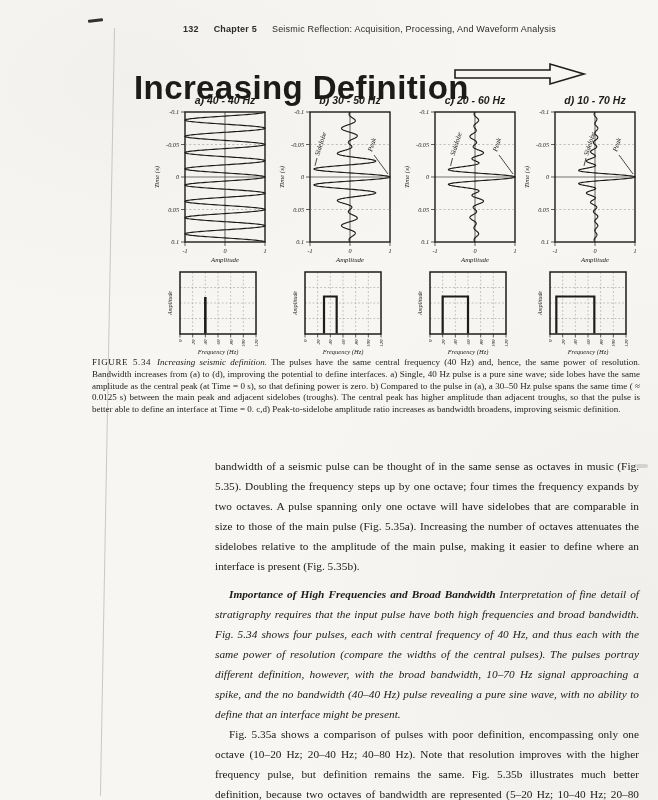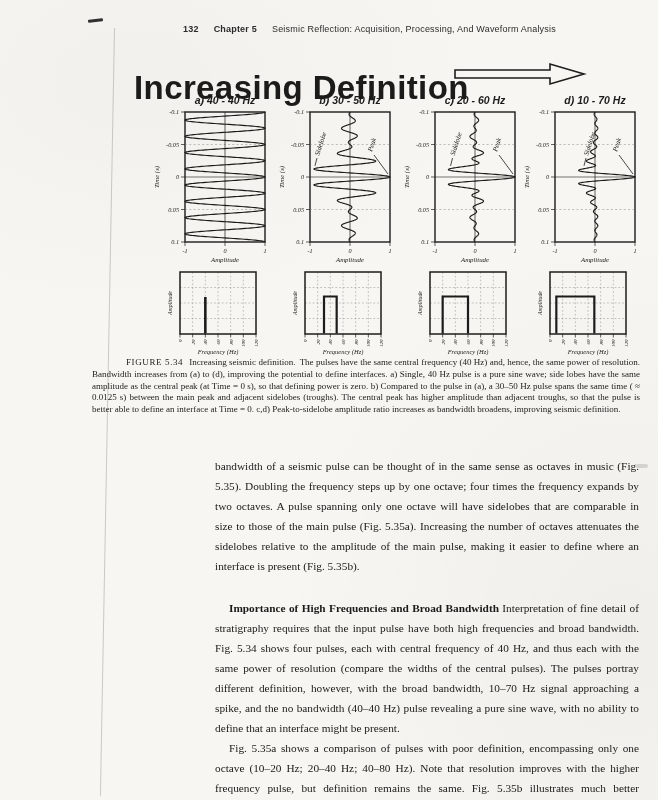--- a/index.html
+++ b/index.html
@@ -20,27 +20,27 @@
   .header { position:absolute; left:183px; top:24px; white-space:nowrap;
     font-family:"Liberation Sans", sans-serif; font-size:9px; color:#2b2b29; letter-spacing:0.2px; }
   .header .hb { font-weight:bold; margin-right:15px; }
   .banner-text { position:absolute; left:134px; top:69px;
     font-family:"Liberation Sans", sans-serif; font-weight:bold;
     font-size:33px; color:#1b1b19; letter-spacing:0.4px; }
   .banner-arrow { position:absolute; left:453px; top:61px; }
   #figure-area { position:absolute; left:0; top:92px; width:528px; height:266px; }
   .caption { position:absolute; left:92px; top:357px; width:548px;
     font-size:9px; line-height:11.8px; text-align:justify; color:#232321; }
-  .cap-label { letter-spacing:0.6px; margin-right:6px;margin-left:34px; }
-  .cap-title { margin-right:4px; }
+  .cap-label { letter-spacing:0.6px; margin-right:6px; }
+  .cap-title { font-style:italic; margin-right:4px; }
   .bodytext { position:absolute; left:215px; top:456px; width:424px;
     font-size:11.3px; line-height:20px; text-align:justify; color:#1a1a18; }
   .bodytext p { margin:0; }
   .bodytext p.indent { text-indent:14px; }
-  .bodytext p.gap { margin-top:22px; }
+  .bodytext p.gap { margin-top:8px;font-style:italic; }
   .runin { font-weight:bold; }
 </style>
 </head>
 <body>
 
 <div class="page">
   <div class="dash-mark"></div>
   <div class="scan-line"></div>
   <div class="smudge"></div>
 

